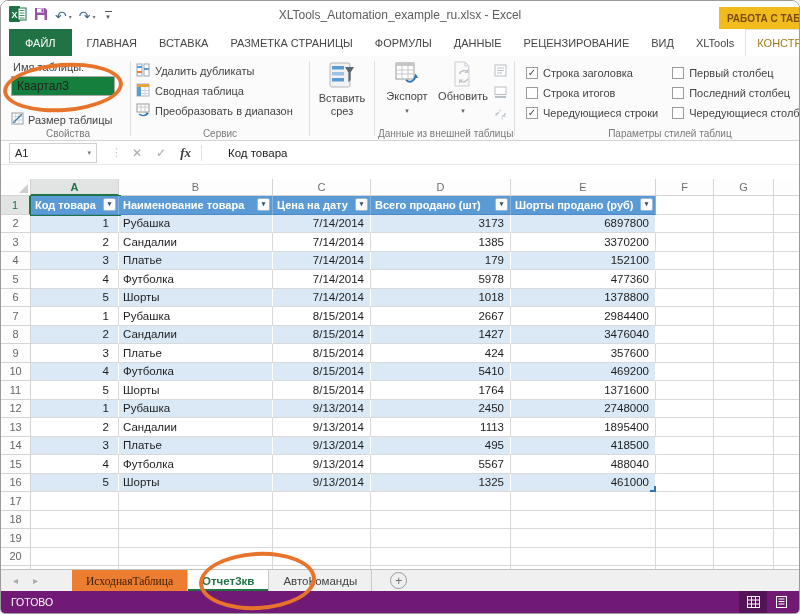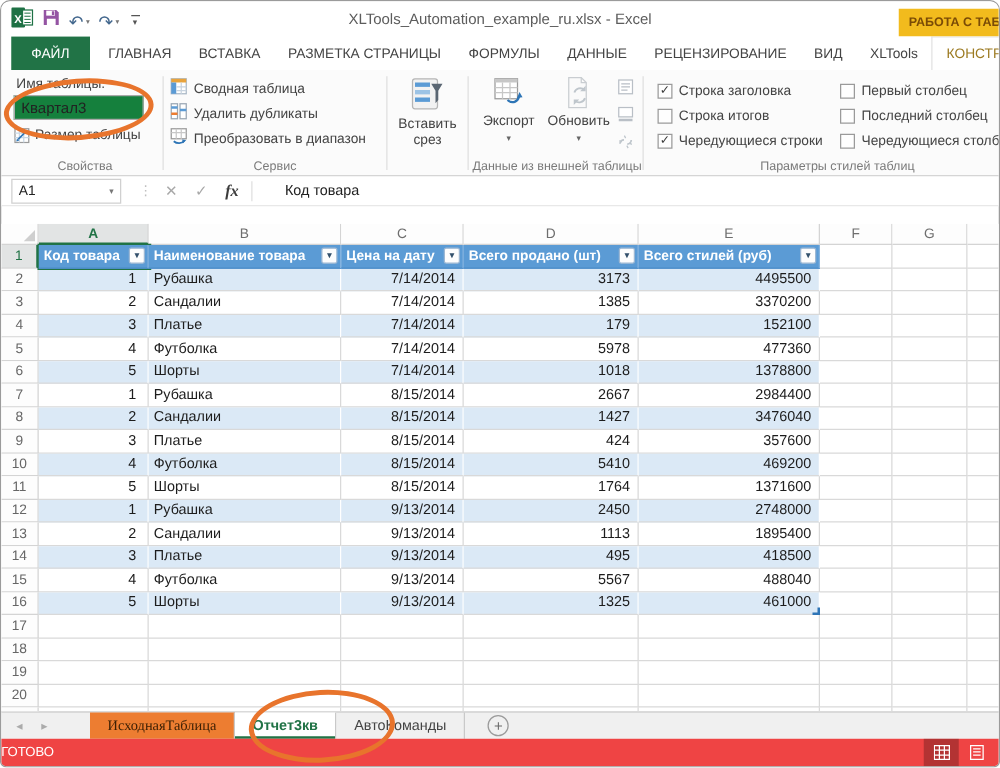--- a/index.html
+++ b/index.html
@@ -34,21 +34,21 @@
   
   .ribbon { position: relative; height: 85px; flex: 0 0 85px; background: #fbfbfb;
     border-bottom: 1px solid #d5d5d5; display: flex; padding: 2px 0 0 8px; overflow: hidden; }
   .rgroup { position: relative; padding: 2px 4px 14px 2px; flex: 0 0 auto; }
   .group-label { position: absolute; bottom: 1px; left: 0; right: 0; text-align: center;
     font-size: 10px; color: #7a7a7a; white-space: nowrap; }
   .vsep { flex: 0 0 1px; width: 1px; background: #e0e0e0; margin: 3px 3px 4px 3px; }
   .props-label { font-size: 11px; color: #444; margin: 1px 0 3px 2px; }
   .props-input { width: 104px; height: 20px; border: 1px solid #a9a9a9; background: #15803d;
     font-size: 12px; color: #222; display: flex; align-items: center; padding: 0 5px; }
-  .resize-row { display: flex; gap: 4px; margin-top: 6px;
+  .resize-row { display: flex; align-items: center; gap: 4px; margin-top: 16px;
     font-size: 11px; color: #444; }
   .tool-row { display: flex; align-items: center; gap: 5px; height: 19px; margin: 1px 0;
     font-size: 11px; color: #444; white-space: nowrap; }
   .big-btn { width: 54px; display: flex; flex-direction: column; align-items: center;
     font-size: 11px; color: #444; text-align: center; line-height: 13px; padding-top: 1px; }
   .big-btn .dd { font-size: 7px; color: #666; margin-top: 1px; }
   .ext-wrap { display: flex; gap: 2px; }
   .mini-col { display: flex; flex-direction: column; gap: 4px; padding-top: 3px; margin-left: 2px; }
   .styles-wrap { display: flex; gap: 14px; padding: 3px 4px 0 6px; }
   .cb-col { display: flex; flex-direction: column; }
@@ -104,22 +104,22 @@
   .tabspacer { width: 22px; }
   .stab { display: flex; align-items: center; padding: 0 14px; font-size: 11.5px; color: #444;
     border-right: 1px solid #c9c9c9; white-space: nowrap; }
   .stab-orange { background: #ed7d31; color: #3d2004; font-family: Liberation Serif, serif; }
   .stab-active { background: #fff; color: #217346; font-weight: bold;
     box-shadow: inset 0 -2px 0 0 #217346; }
   .addsheet { width: 17px; height: 17px; border: 1px solid #9b9b9b; border-radius: 50%;
     display: flex; align-items: center; justify-content: center; color: #6b6b6b;
     font-size: 12px; line-height: 12px; margin: auto 0 auto 18px; }
   
-  .statusbar { height: 22px; flex: 0 0 22px; background: #ef4444; color: #fff;
-    display: flex; align-items: center; font-size: 10.5px; }
+  .statusbar { height: 22px; flex: 0 0 22px; background: #701a75; color: #fff;
+    display: flex; align-items: center; font-size: 10.5px; padding-left: 10px; }
   .sb-views { margin-left: auto; display: flex; margin-right: 4px; }
   .sb-icon { width: 28px; height: 22px; display: flex; align-items: center; justify-content: center; }
   .sb-icon.active { background: rgba(0,0,0,0.25); }
   
   .ellipse { position: absolute; border: 4px solid #e8742c; border-radius: 50%;
     pointer-events: none; z-index: 60; }
   #circle-table-name { left: 2px; top: 62px; width: 120px; height: 49px; transform: rotate(-4deg); }
   #circle-sheet-tab { left: 198px; top: 551px; width: 117px; height: 58px; transform: rotate(-3deg); }
 </style>
 </head>
@@ -194,39 +194,39 @@
       </div>
       <div class="group-label">Свойства</div>
     </div>
 
     <div class="vsep"></div>
 
     <div class="rgroup" style="width:172px;">
       <div class="tool-row">
         <span>
           <svg width="14" height="14" viewBox="0 0 14 14">
-            <rect x="1" y="1" width="12" height="12" fill="#ffffff" stroke="#aab8c6"></rect>
-            <rect x="1" y="1" width="12" height="3" fill="#e8a33d"></rect>
-            <rect x="1" y="4" width="4" height="9" fill="#5b9bd5"></rect>
-            <path d="M5 7.5h8M5 10.5h8M9 4v9" stroke="#c8d4e0"></path>
-          </svg>
-        </span>
-        <span>Сводная таблица</span>
-      </div>
-      <div class="tool-row">
-        <span>
-          <svg width="14" height="14" viewBox="0 0 14 14">
             <rect x="1" y="1" width="5" height="12" fill="#ffffff" stroke="#9aa7b4"></rect>
             <rect x="8" y="1" width="5" height="12" fill="#ffffff" stroke="#9aa7b4"></rect>
             <rect x="1" y="3" width="5" height="2" fill="#5b9bd5"></rect>
             <rect x="8" y="5" width="5" height="2" fill="#5b9bd5"></rect>
             <rect x="1" y="8" width="5" height="2" fill="#ed7d31"></rect>
           </svg>
         </span>
         <span>Удалить дубликаты</span>
+      </div>
+      <div class="tool-row">
+        <span>
+          <svg width="14" height="14" viewBox="0 0 14 14">
+            <rect x="1" y="1" width="12" height="12" fill="#ffffff" stroke="#aab8c6"></rect>
+            <rect x="1" y="1" width="12" height="3" fill="#e8a33d"></rect>
+            <rect x="1" y="4" width="4" height="9" fill="#5b9bd5"></rect>
+            <path d="M5 7.5h8M5 10.5h8M9 4v9" stroke="#c8d4e0"></path>
+          </svg>
+        </span>
+        <span>Сводная таблица</span>
       </div>
       <div class="tool-row">
         <span>
           <svg width="14" height="14" viewBox="0 0 14 14">
             <rect x="1" y="1" width="12" height="8" fill="#ffffff" stroke="#9a9a9a"></rect>
             <path d="M1 4h12M5 1v8M9 1v8" stroke="#c8c8c8"></path>
             <path d="M3 11c2.5 2.2 6.5 2.2 8.5-0.5" stroke="#2e75b6" fill="none" stroke-width="1.4"></path>
             <path d="M10.5 12.5l2.5-2.5-3.3-0.4z" fill="#2e75b6"></path>
           </svg>
         </span>
@@ -386,34 +386,34 @@
         </div>
         <div class="th" style="width: 98px; flex: 0 0 98px;">
           <div style="display: inline; text-align: right;">Цена на дату</div>
           <div class="filterbtn">▾</div>
         </div>
         <div class="th" style="width: 140px; flex: 0 0 140px;">
           <div style="display: inline;">Всего продано (шт)</div>
           <div class="filterbtn">▾</div>
         </div>
         <div class="th" style="width: 145px; flex: 0 0 145px;">
-          <div style="display: inline;">Всего стилей (руб)</div>
+          <div style="display: inline;">Шорты продано (руб)</div>
           <div class="filterbtn">▾</div>
         </div>
         <div class="cell" style="width: 58px; flex: 0 0 58px;"></div>
         <div class="cell" style="width: 60px; flex: 0 0 60px;"></div>
         <div class="cell" style="width: 27px; flex: 0 0 27px;"></div>
       </div>
       <div class="gridrow">
         <div class="rh">2</div>
         <div class="cell r band" style="padding-right: 9px; width: 88px; flex: 0 0 88px;">1</div>
         <div class="cell l band" style="width: 154px; flex: 0 0 154px;">Рубашка</div>
         <div class="cell r band" style="width: 98px; flex: 0 0 98px;">7/14/2014</div>
         <div class="cell r band" style="width: 140px; flex: 0 0 140px;">3173</div>
-        <div class="cell r band" style="width: 145px; flex: 0 0 145px;">4495500</div>
+        <div class="cell r band" style="width: 145px; flex: 0 0 145px;">6897800</div>
         <div class="cell" style="width: 58px; flex: 0 0 58px;"></div>
         <div class="cell" style="width: 60px; flex: 0 0 60px;"></div>
         <div class="cell" style="width: 27px; flex: 0 0 27px;"></div>
       </div>
       <div class="gridrow">
         <div class="rh">3</div>
         <div class="cell r" style="padding-right: 9px; width: 88px; flex: 0 0 88px;">2</div>
         <div class="cell l" style="width: 154px; flex: 0 0 154px;">Сандалии</div>
         <div class="cell r" style="width: 98px; flex: 0 0 98px;">7/14/2014</div>
         <div class="cell r" style="width: 140px; flex: 0 0 140px;">1385</div>

